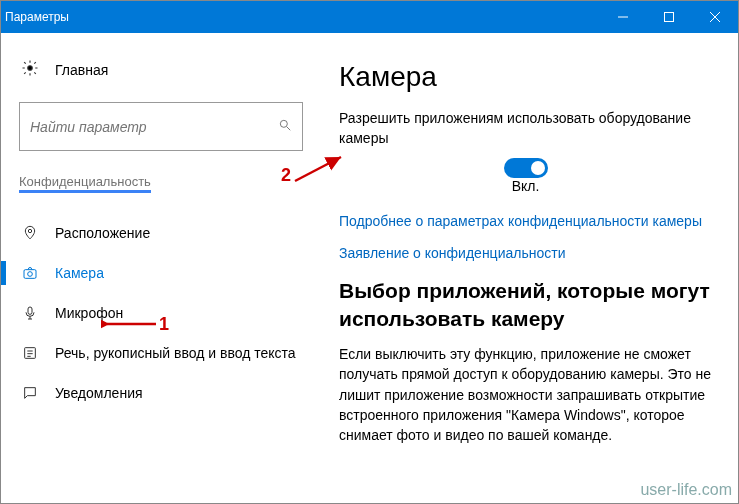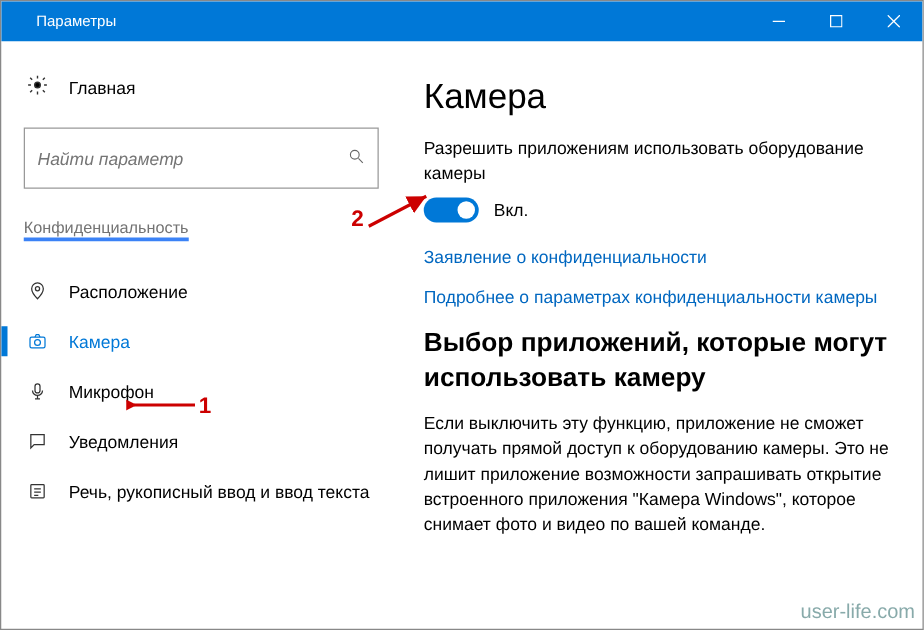--- a/index.html
+++ b/index.html
@@ -1,37 +1,37 @@
 <!DOCTYPE html>
 <html><head>
 <meta charset="utf-8">
 <style>
   * { box-sizing: border-box; margin: 0; padding: 0; }
   body { font-family: "Segoe UI", Tahoma, sans-serif; font-size: 14px; color: #000; background: #fff; width: 739px; height: 504px; overflow: hidden; position: relative; border: 1px solid #888; }
-  .titlebar { height: 32px; background: #0078d7; color: #fff; display: flex; align-items: center; padding-left: 28px; font-size: 12px; }
+  .titlebar { height: 32px; background: #0078d7; color: #fff; display: flex; align-items: center; padding-left: 4px; font-size: 12px; }
   .titlebar-controls { margin-left: auto; display: flex; height: 100%; }
   .tb-btn { width: 46px; height: 100%; display: flex; align-items: center; justify-content: center; cursor: default; }
   .tb-btn svg { stroke: #fff; fill: none; }
   .content { display: flex; height: calc(100% - 32px); }
   .sidebar { width: 320px; padding: 20px 18px 18px 18px; }
   .home-link { display: flex; align-items: center; gap: 16px; font-size: 14px; margin-bottom: 16px; cursor: default; padding: 6px 2px; }
   .search-box { display: flex; align-items: center; border: 1px solid #999; height: 49px; padding: 0 10px; color: #666; margin-bottom: 22px; }
   .search-box input { border: none; outline: none; flex: 1; font-size: 14px; font-style: italic; color: #555; background: transparent; }
   .section-label { font-size: 13px; color: #737373; margin-bottom: 4px; border-bottom: 3px solid #3b82f6; display: inline-block; padding-bottom: 1px; }
   .nav { margin-top: 16px; }
   .nav-item { display: flex; align-items: center; gap: 16px; padding: 11px 2px; cursor: default; font-size: 14px; position: relative; }
   .nav-item.active { color: #0078d7; }
   .nav-item.active::before { content:""; position:absolute; left:-18px; top:8px; bottom:8px; width:5px; background:#0078d7; }
   .nav-item .icon { width: 18px; height: 18px; display:flex; align-items:center; justify-content:center; }
   .nav-item .icon svg { stroke: #333; fill: none; }
   .nav-item.active .icon svg { stroke: #0078d7; }
   .main { flex: 1; padding: 28px 26px 18px 18px; overflow: hidden; }
   .main h1 { font-weight: 400; font-size: 28px; margin-bottom: 16px; }
   .desc { font-size: 14px; color: #000; margin-bottom: 10px; line-height: 1.4; }
-  .toggle-row { display: flex; align-items: center; gap: 12px; margin: 8px 0 18px 0; }
+  .toggle-row { display: flex; align-items: center; gap: 0; margin: 8px 0 18px 0; flex-direction: column; }
   .toggle { width: 44px; height: 20px; background: #0078d7; border-radius: 10px; position: relative; cursor: pointer; }
   .toggle .knob { position:absolute; right:3px; top:3px; width:14px; height:14px; border-radius:50%; background:#fff; }
   .toggle-label { font-size: 14px; }
   .link { color: #0067c0; font-size: 14px; margin-bottom: 12px; display: block; cursor: pointer; line-height: 1.4; }
   .main h2 { font-weight: 700; font-size: 21px; margin-top: 14px; margin-bottom: 12px; line-height: 1.3; }
   .body-text { font-size: 14px; line-height: 1.45; }
   .annot { position: absolute; color: #c00; font-weight: bold; font-family: Arial, sans-serif; pointer-events: none; }
   .annot.a1 { left: 158px; top: 313px; font-size: 18px; }
   .annot.a2 { left: 280px; top: 164px; font-size: 18px; }
   .arrow { position: absolute; pointer-events: none; }
@@ -106,50 +106,50 @@
             <svg width="16" height="16" viewBox="0 0 24 24">
               <rect x="9" y="3" width="6" height="11" rx="3" stroke-width="1.5"></rect>
               <path d="M6 11a6 6 0 0012 0M12 17v4M9 21h6" stroke-width="1.5"></path>
             </svg>
           </span>
         <span>Микрофон</span>
       </div>
       <div class="nav-item">
         <span class="icon">
             <svg width="16" height="16" viewBox="0 0 24 24">
-              <path d="M4 4h16v12H8l-4 4V4z" stroke-width="1.5"></path>
-            </svg>
-          </span>
-        <span>Уведомления</span>
-      </div>
-      <div class="nav-item">
-        <span class="icon">
-            <svg width="16" height="16" viewBox="0 0 24 24">
               <rect x="4" y="4" width="16" height="16" rx="1" stroke-width="1.5"></rect>
               <line x1="8" y1="9" x2="16" y2="9" stroke-width="1.5"></line>
               <line x1="8" y1="13" x2="16" y2="13" stroke-width="1.5"></line>
               <line x1="8" y1="17" x2="13" y2="17" stroke-width="1.5"></line>
             </svg>
           </span>
         <span>Речь, рукописный ввод и ввод текста</span>
+      </div>
+      <div class="nav-item">
+        <span class="icon">
+            <svg width="16" height="16" viewBox="0 0 24 24">
+              <path d="M4 4h16v12H8l-4 4V4z" stroke-width="1.5"></path>
+            </svg>
+          </span>
+        <span>Уведомления</span>
       </div>
     </div>
   </div>
 
   <div class="main">
     <h1>Камера</h1>
     <div class="desc">Разрешить приложениям использовать оборудование камеры</div>
     <div class="toggle-row">
       <div class="toggle">
           <div class="knob"></div>
         </div>
       <span class="toggle-label">Вкл.</span>
     </div>
+    <a class="link">Подробнее о параметрах конфиденциальности камеры</a>
     <a class="link">Заявление о конфиденциальности</a>
-    <a class="link">Подробнее о параметрах конфиденциальности камеры</a>
     <h2>Выбор приложений, которые могут использовать камеру</h2>
     <div class="body-text">Если выключить эту функцию, приложение не сможет получать прямой доступ к оборудованию камеры. Это не лишит приложение возможности запрашивать открытие встроенного приложения "Камера Windows", которое снимает фото и видео по вашей команде.</div>
   </div>
 </div>
 
 <svg class="arrow" style="left:100px; top:316px;" width="60" height="14">
   <defs>
       <marker id="ah1" markerWidth="8" markerHeight="8" refX="1" refY="3" orient="auto">
         <path d="M6,0 L0,3 L6,6 Z" fill="#c00"></path>
       </marker>

